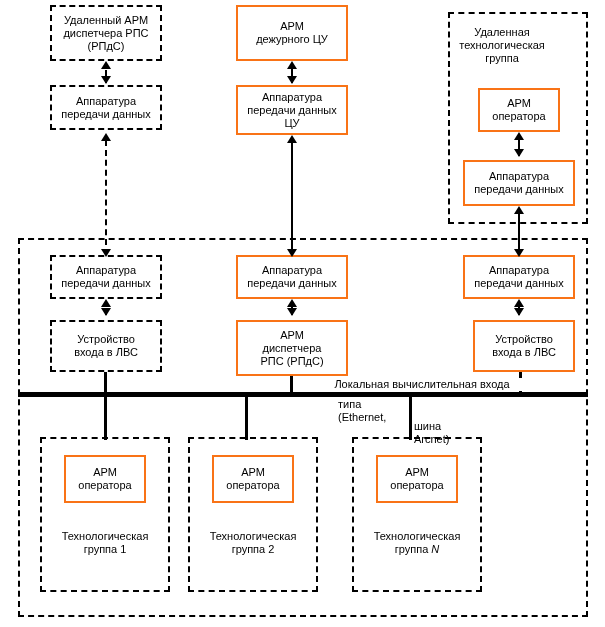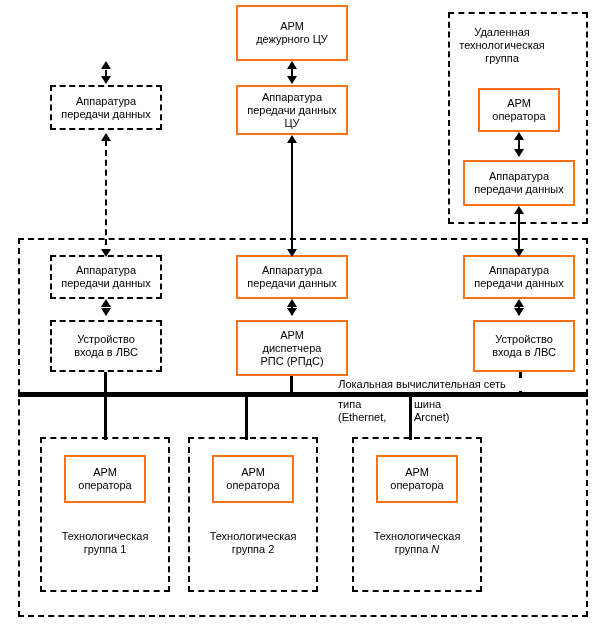--- a/index.html
+++ b/index.html
@@ -78,20 +78,23 @@
   }
   .arrow.up{border-bottom:8px solid #000;}
   .arrow.down{border-top:8px solid #000;}
   em{font-style:italic;}
 </style>
 </head>
 <body>
 
 <div id="stage">
 
+  <div class="box dashed" style="left:50px;top:5px;width:112px;height:56px;">
+    <span>Удаленный АРМ<br>диспетчера РПС<br>(РПдС)</span>
+  </div>
 
   <div class="vline dash" style="left:105px;top:63px;height:20px;"></div>
   <div class="arrow up" style="left:101px;top:61px;"></div>
   <div class="arrow down" style="left:101px;top:76px;"></div>
 
   <div class="box dashed" style="left:50px;top:85px;width:112px;height:45px;">
     <span>Аппаратура<br>передачи данных</span>
   </div>
 
   <div class="vline dash" style="left:105px;top:140px;height:115px;"></div>
@@ -162,24 +165,24 @@
   </div>
   <div class="vline" style="left:518px;top:301px;height:14px;"></div>
   <div class="arrow up" style="left:514px;top:299px;"></div>
   <div class="arrow down" style="left:514px;top:308px;"></div>
   <div class="box solid" style="left:473px;top:320px;width:102px;height:52px;">
     <span>Устройство<br>входа в ЛВС</span>
   </div>
   <div class="stub" style="left:519px;top:372px;height:22px;"></div>
 
   <div class="bus" style="left:18px;top:392px;width:570px;"></div>
-  <div class="lbl" style="left:313px;top:378px;width:218px;">Локальная вычислительная сеть</div>
+  <div class="lbl" style="left:313px;top:378px;width:218px;">Локальная вычислительная входа</div>
 
   <div class="lbl nobg" style="left:338px;top:398px;width:70px;text-align:left;">типа<br>(Ethernet,</div>
-  <div class="lbl nobg" style="left:414px;top:398px;width:70px;text-align:left;">шина<br>Arcnet)</div>
+  <div class="lbl nobg" style="left:414px;top:420px;width:70px;text-align:left;">шина<br>Arcnet)</div>
 
   <div class="stub" style="left:104px;top:394px;height:46px;"></div>
   <div class="stub" style="left:245px;top:394px;height:46px;"></div>
   <div class="stub" style="left:409px;top:394px;height:46px;"></div>
 
   <div class="container" style="left:40px;top:437px;width:130px;height:155px;"></div>
   <div class="box solid" style="left:64px;top:455px;width:82px;height:48px;">
     <span>АРМ<br>оператора</span>
   </div>
   <div class="ctitle" style="left:40px;top:530px;width:130px;">

